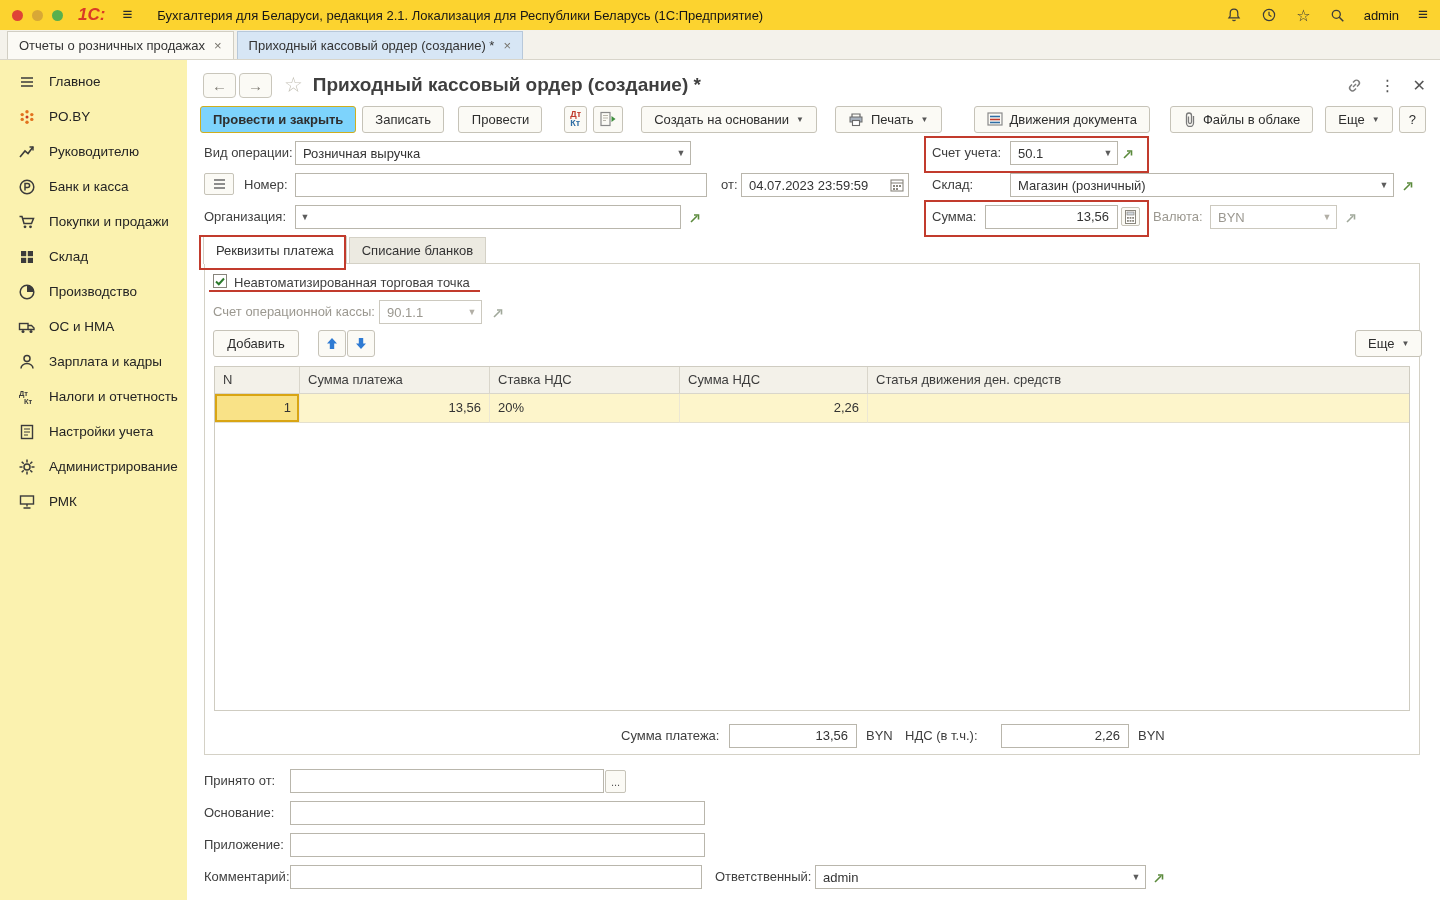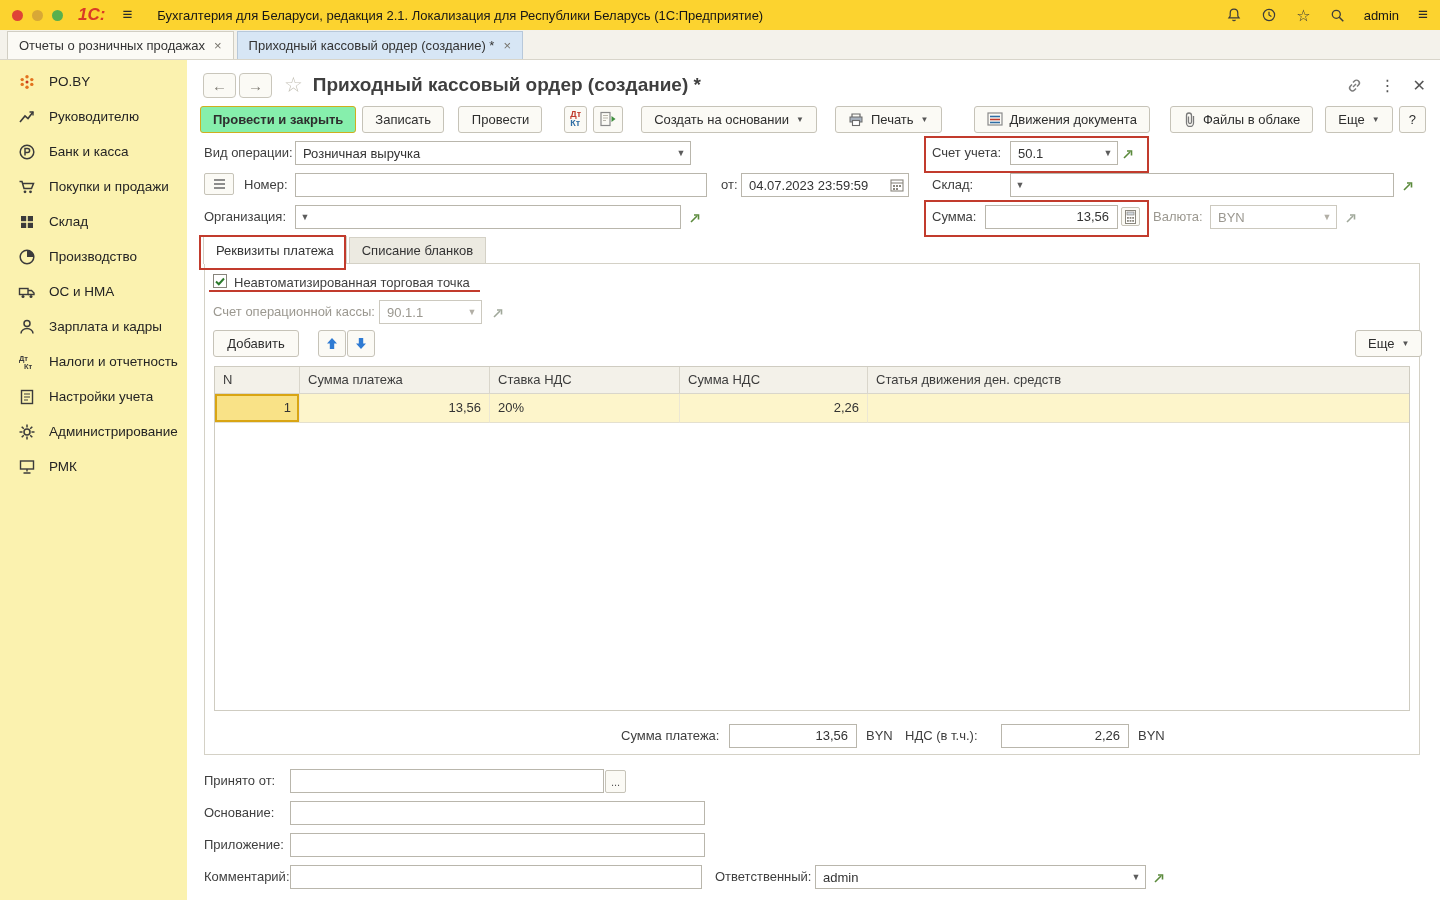--- a/index.html
+++ b/index.html
@@ -36,21 +36,21 @@
   .nav-btn + .nav-btn { margin-left:3px; }
   .fav-star { color:#c4c1b6; font-size:21px; margin:0 10px 0 12px; cursor:pointer; }
   .doc-title { font-size:19px; font-weight:bold; color:#3f3f3f; }
   .hdr-right { margin-left:auto; display:flex; align-items:center; gap:17px; color:#5e5e5e; }
   .hdr-right .ic { cursor:pointer; display:flex; align-items:center; }
   .vdots { font-size:16px; color:#555; }
   .hclose { font-size:16px; color:#555; }
 
   .doc-toolbar { position:absolute; top:45px; left:13px; right:14px; height:28px; display:flex; align-items:center; gap:6px; }
   .btn { height:27px; border:1px solid #c6c3b8; border-radius:3px; background:#fbfaf5; padding:0 12px; font-size:13px; color:#2e2e2e; display:inline-flex; align-items:center; gap:7px; box-sizing:border-box; cursor:pointer; white-space:nowrap; }
-  .btn.primary { background:#86efac; border-color:#cfae1e; font-weight:bold; }
+  .btn.primary { background:#7dd3fc; border-color:#cfae1e; font-weight:bold; }
   .btn .dd { font-size:8px; color:#555; }
   .btn.iconb { padding:0 5px; justify-content:center; }
   .dtkt { display:flex; flex-direction:column; line-height:9px; font-size:9px; }
   .spacer { flex:1; }
 
   .flabel { position:absolute; color:#3e3e3e; white-space:nowrap; }
   .flabel.dis { color:#9b9890; }
 
   .combo, .inputbox { position:absolute; height:24px; border:1px solid #b9b6ac; background:#fff; box-sizing:border-box; display:flex; align-items:center; }
   .combo .val { flex:1; padding:0 7px; white-space:nowrap; overflow:hidden; }
@@ -128,20 +128,28 @@
     <span>Отчеты о розничных продажах</span>
     <span class="x">×</span>
   </div>
   <div class="wtab active">
     <span>Приходный кассовый ордер (создание) *</span>
     <span class="x">×</span>
   </div>
 </div>
 
 <div class="sidebar">
+  <div class="side-item">
+    <span class="ico">
+        <svg width="18" height="18">
+          <path d="M3 5h12M3 9h12M3 13h12" stroke="#3b3b3b" stroke-width="1.6"></path>
+        </svg>
+      </span>
+    <span>Главное</span>
+  </div>
   <div class="side-item">
     <span class="ico">
         <svg width="18" height="18">
           <g fill="#e2721e">
             <circle cx="9" cy="3.8" r="1.7"></circle>
             <circle cx="13.8" cy="6.6" r="1.7"></circle>
             <circle cx="13.8" cy="11.4" r="1.7"></circle>
             <circle cx="9" cy="14.2" r="1.7"></circle>
             <circle cx="4.2" cy="11.4" r="1.7"></circle>
             <circle cx="4.2" cy="6.6" r="1.7"></circle>
@@ -380,20 +388,21 @@
             <rect x="6" y="7" width="2" height="2"></rect>
             <rect x="9" y="7" width="2" height="2"></rect>
             <rect x="3" y="10" width="2" height="2"></rect>
             <rect x="6" y="10" width="2" height="2"></rect>
           </g>
         </svg>
       </span>
   </div>
   <span class="flabel" style="left:745px;top:117px">Склад:</span>
   <div class="combo" style="left:823px;top:113px;width:384px">
+    <span class="val">Магазин (розничный)</span>
     <span class="dd">▼</span>
   </div>
   <span class="openbtn" style="left:1213px;top:117px">
       <svg width="13" height="13">
         <path d="M2 11l6-6" stroke="#5b8a3c" stroke-width="1.6"></path>
         <path d="M5 4h4.5v4.5" fill="none" stroke="#5b8a3c" stroke-width="1.6"></path>
       </svg>
     </span>
 
   <span class="flabel" style="left:17px;top:149px">Организация:</span>

